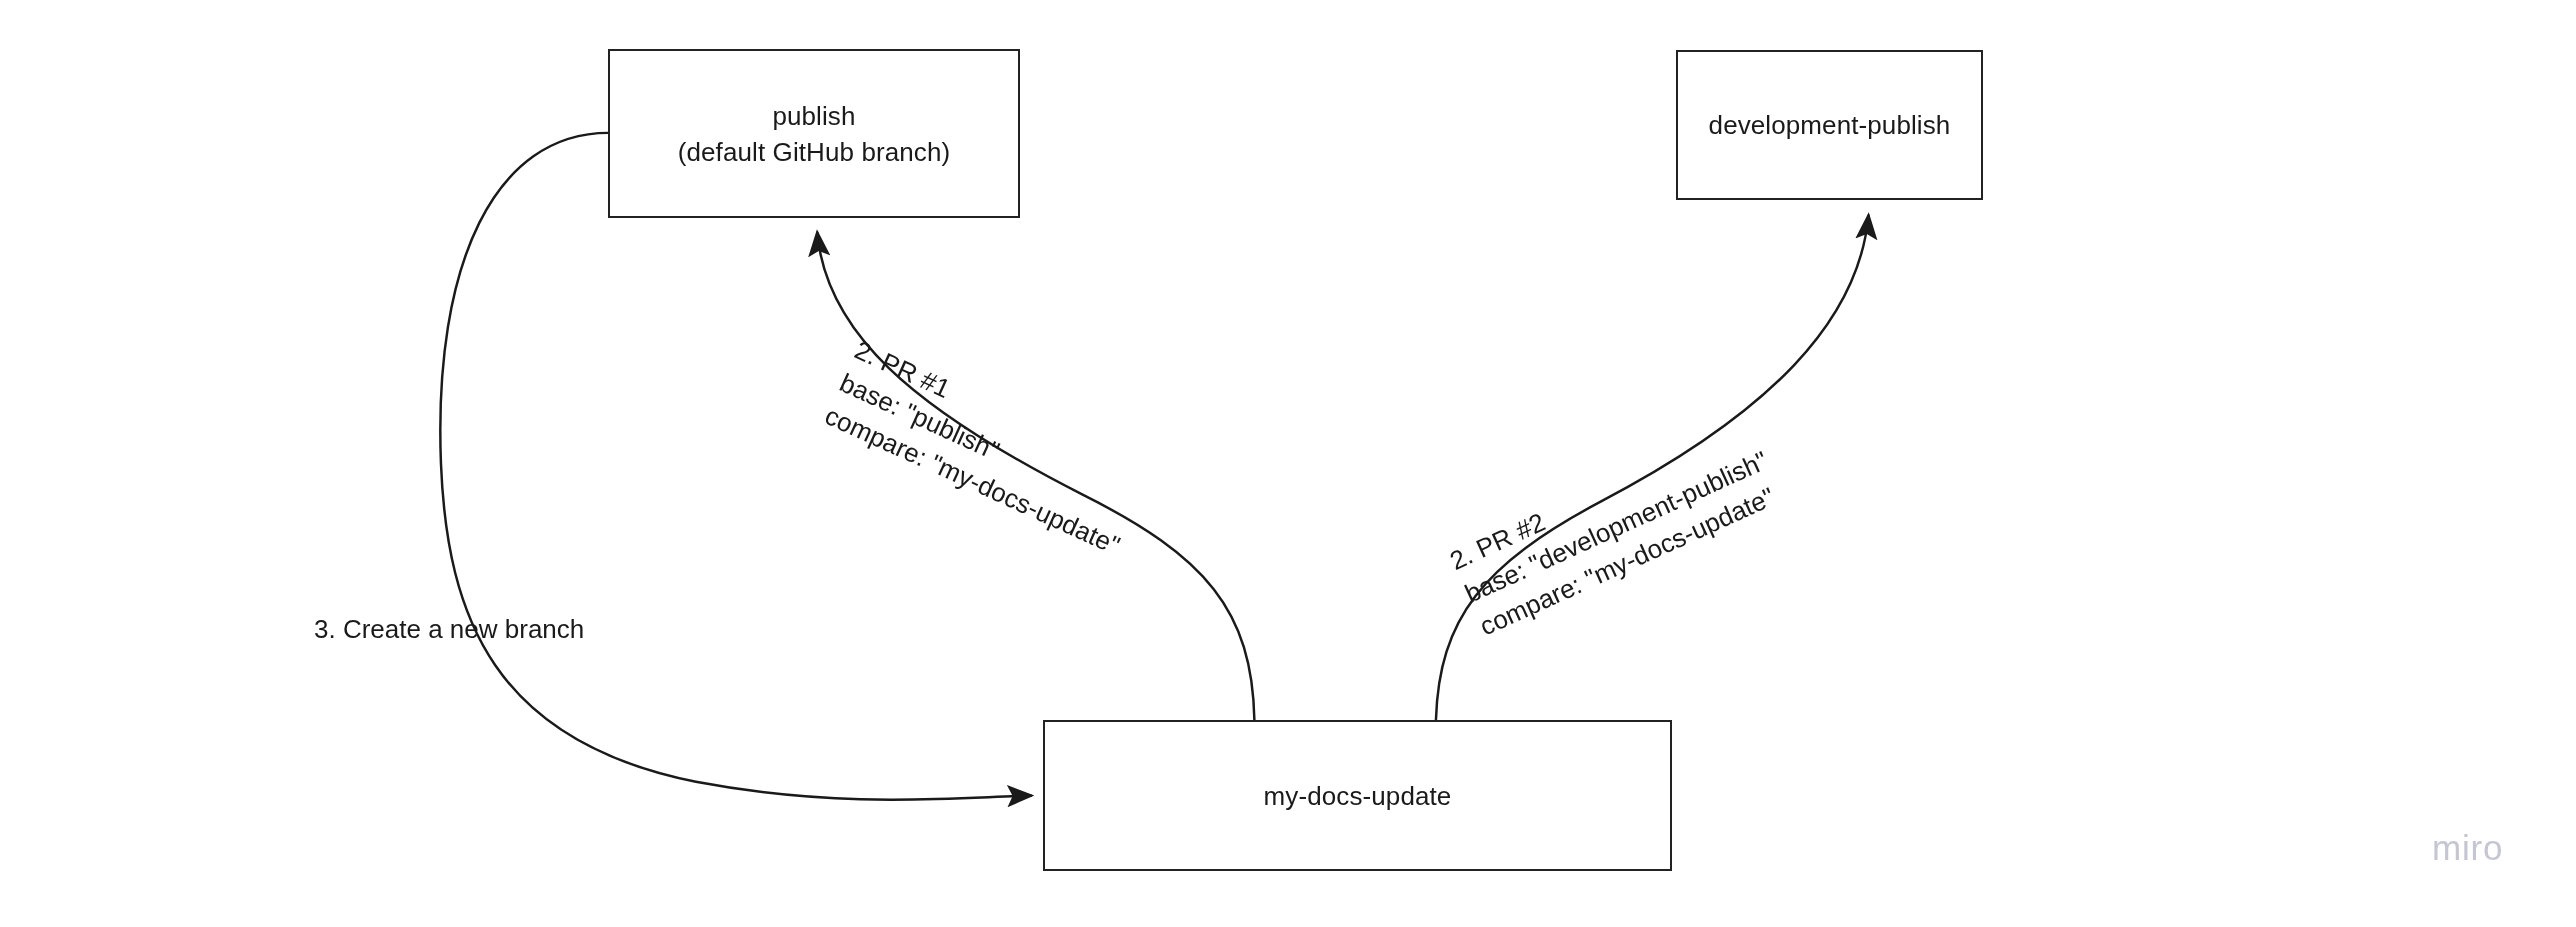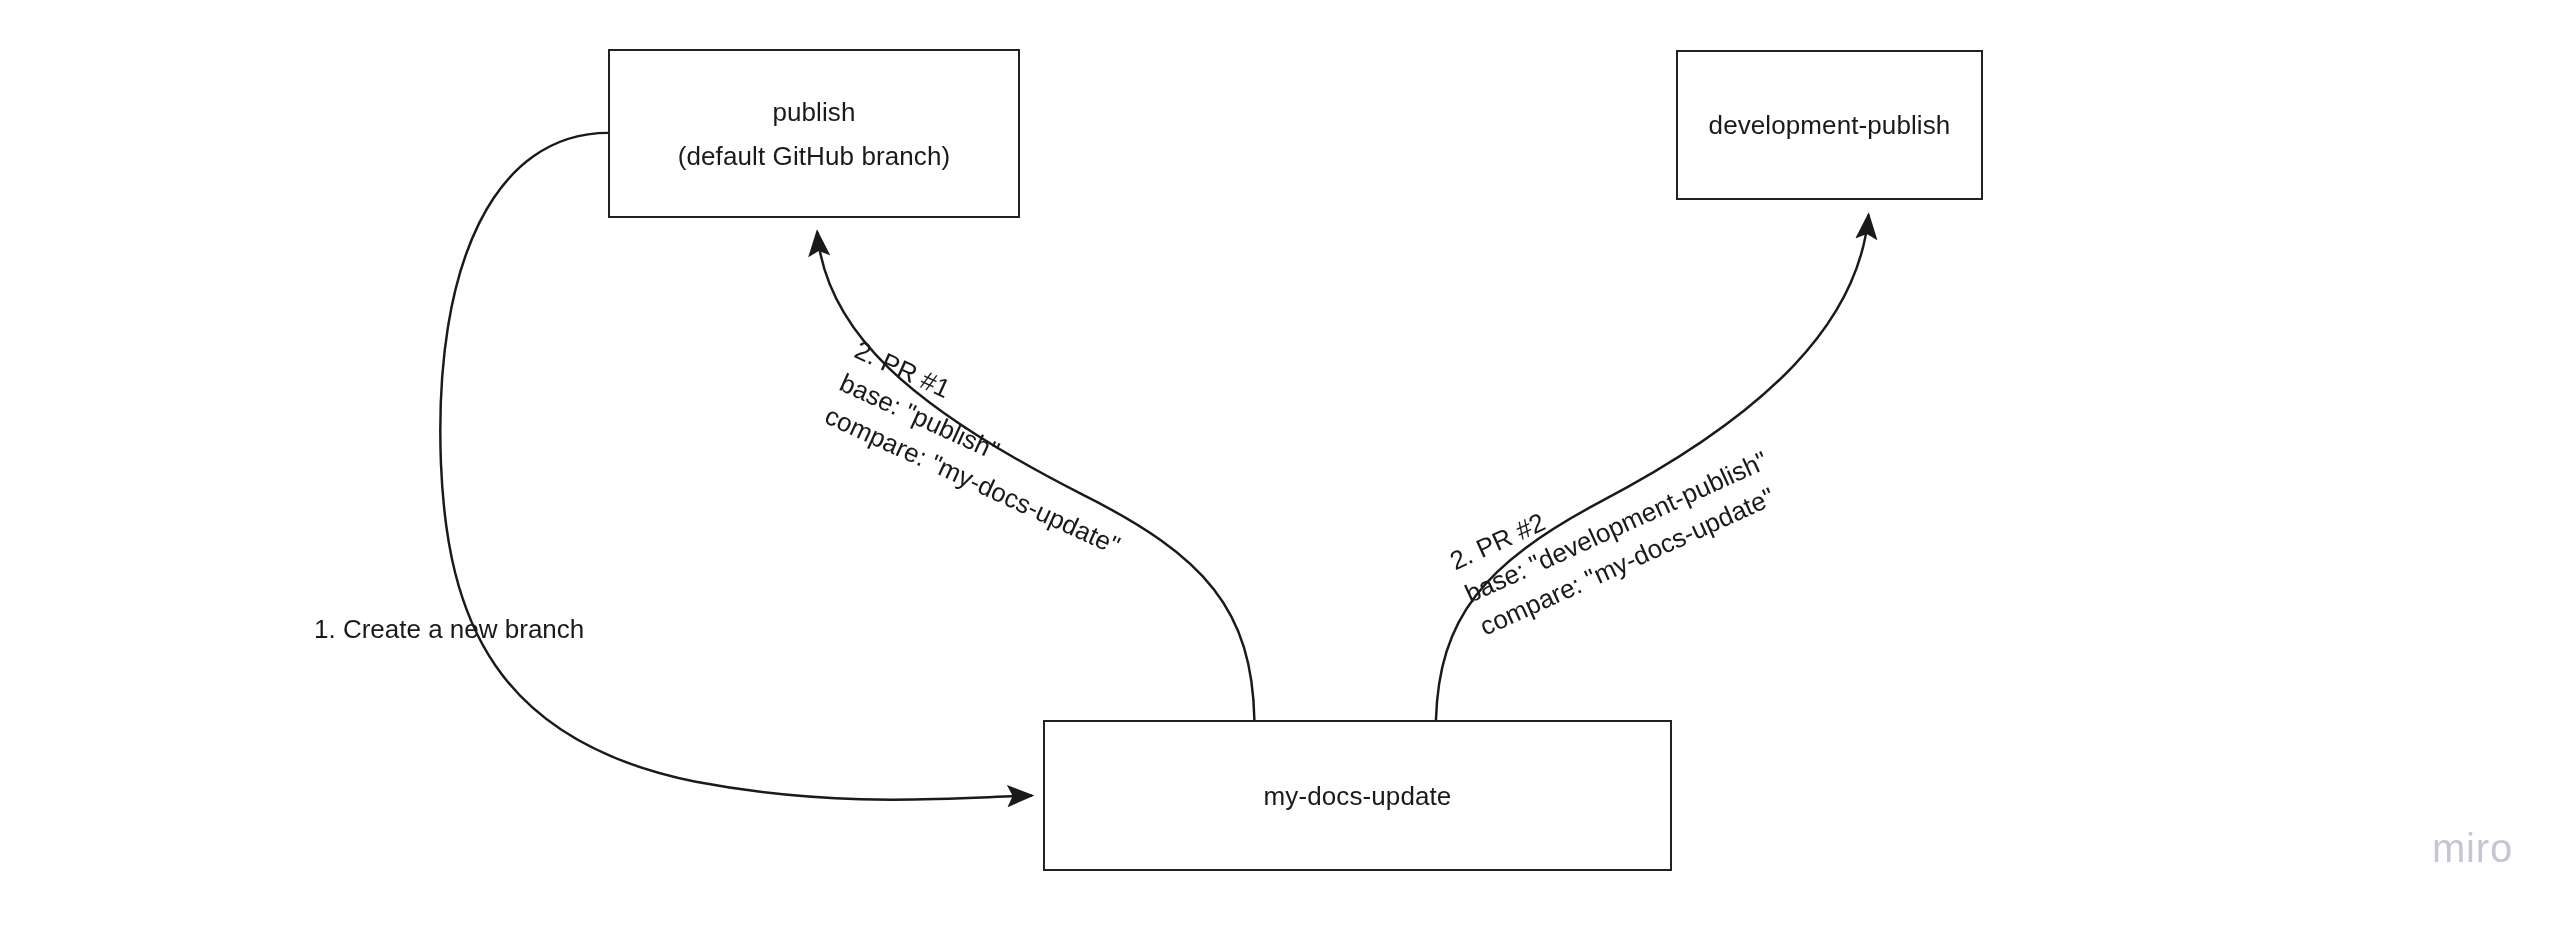--- a/index.html
+++ b/index.html
@@ -32,21 +32,21 @@
     box-sizing: border-box;
     border: 2.3px solid #222222;
     background: #ffffff;
     display: flex;
     align-items: center;
     justify-content: center;
     text-align: center;
   }
   .node-label {
     font-size: 26px;
-    line-height: 44px;
+    line-height: 36px;
     color: #1a1a1a;
     white-space: pre-line;
     letter-spacing: 0.1px;
   }
   
   #node-publish {
     left: 608px;
     top: 49px;
     width: 412px;
     height: 169px;
@@ -86,21 +86,21 @@
   #edge-label-pr2 {
     left: 1444px;
     top: 546px;
     transform: rotate(-24.5deg);
   }
   
   #miro-watermark {
     position: absolute;
     left: 2432px;
     top: 832px;
-    font-size: 40px;
+    font-size: 35px;
     line-height: 32px;
     color: #c6c6d2;
     letter-spacing: 0.8px;
     user-select: none;
   }
 </style>
 </head>
 <body>
 
 <div id="canvas">
@@ -125,21 +125,21 @@
   </div>
 
   <div class="node" id="node-development-publish">
     <div class="node-label">development-publish</div>
   </div>
 
   <div class="node" id="node-my-docs-update">
     <div class="node-label">my-docs-update</div>
   </div>
 
-  <div class="edge-label" id="edge-label-create-branch">1. Create a new branch</div>
+  <div class="edge-label" id="edge-label-create-branch">3. Create a new branch</div>
 
   <div class="edge-label" id="edge-label-pr1">2. PR #1
 base: "publish"
 compare: "my-docs-update"</div>
 
   <div class="edge-label" id="edge-label-pr2">2. PR #2
 base: "development-publish"
 compare: "my-docs-update"</div>
 
   <div id="miro-watermark">miro</div>

